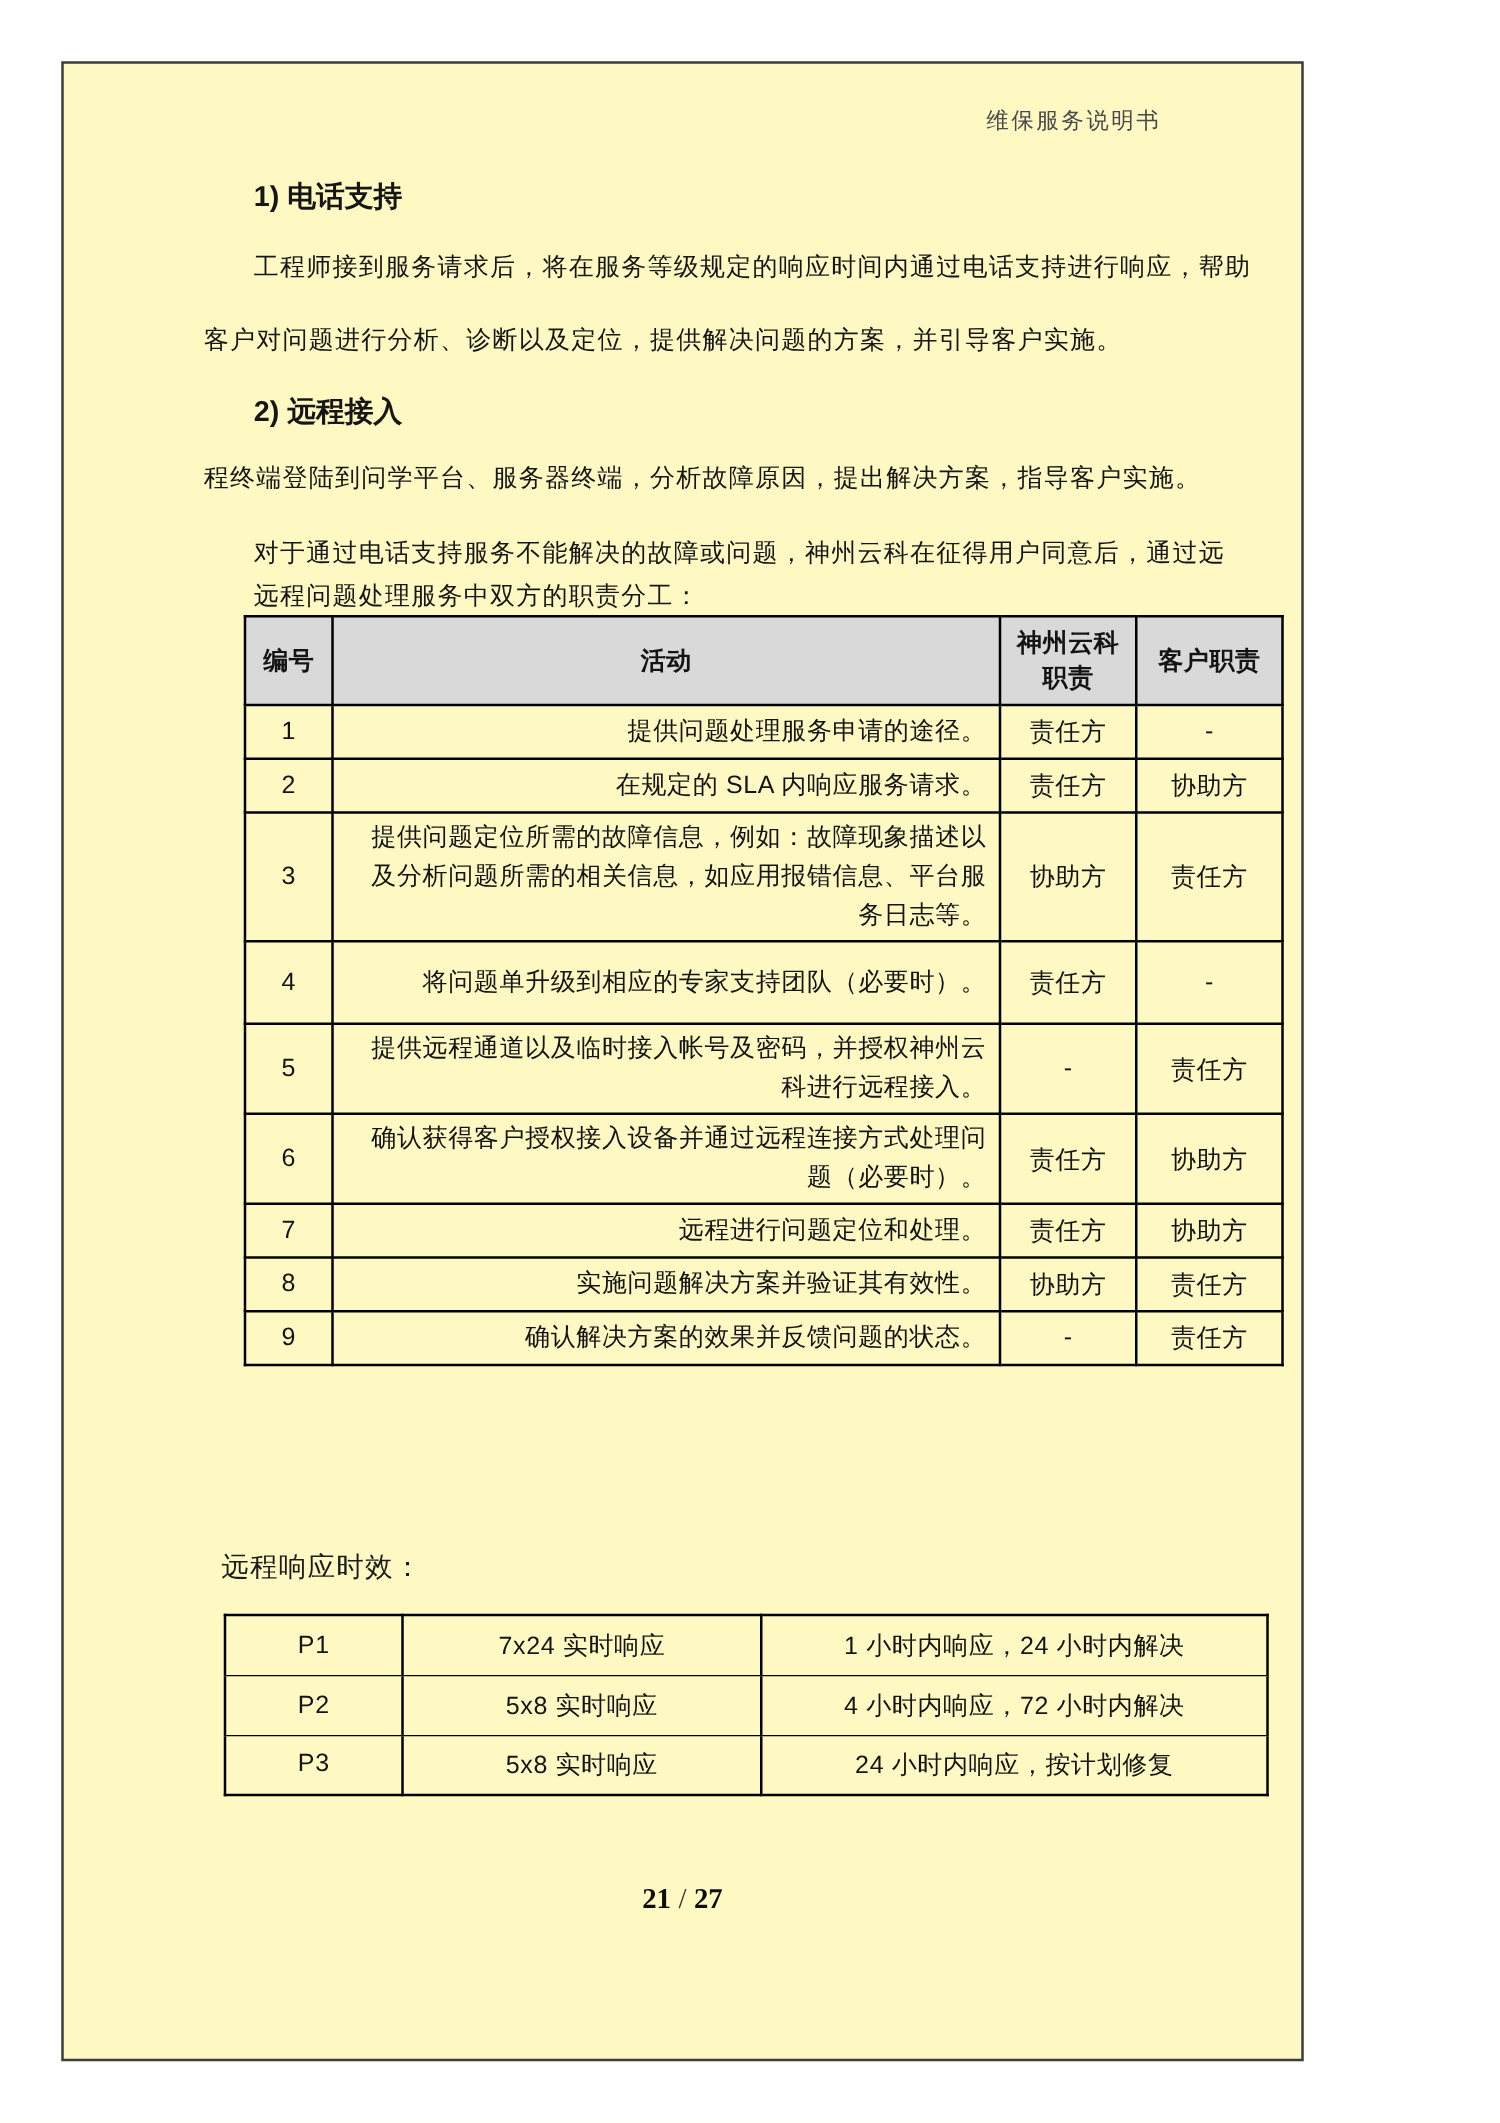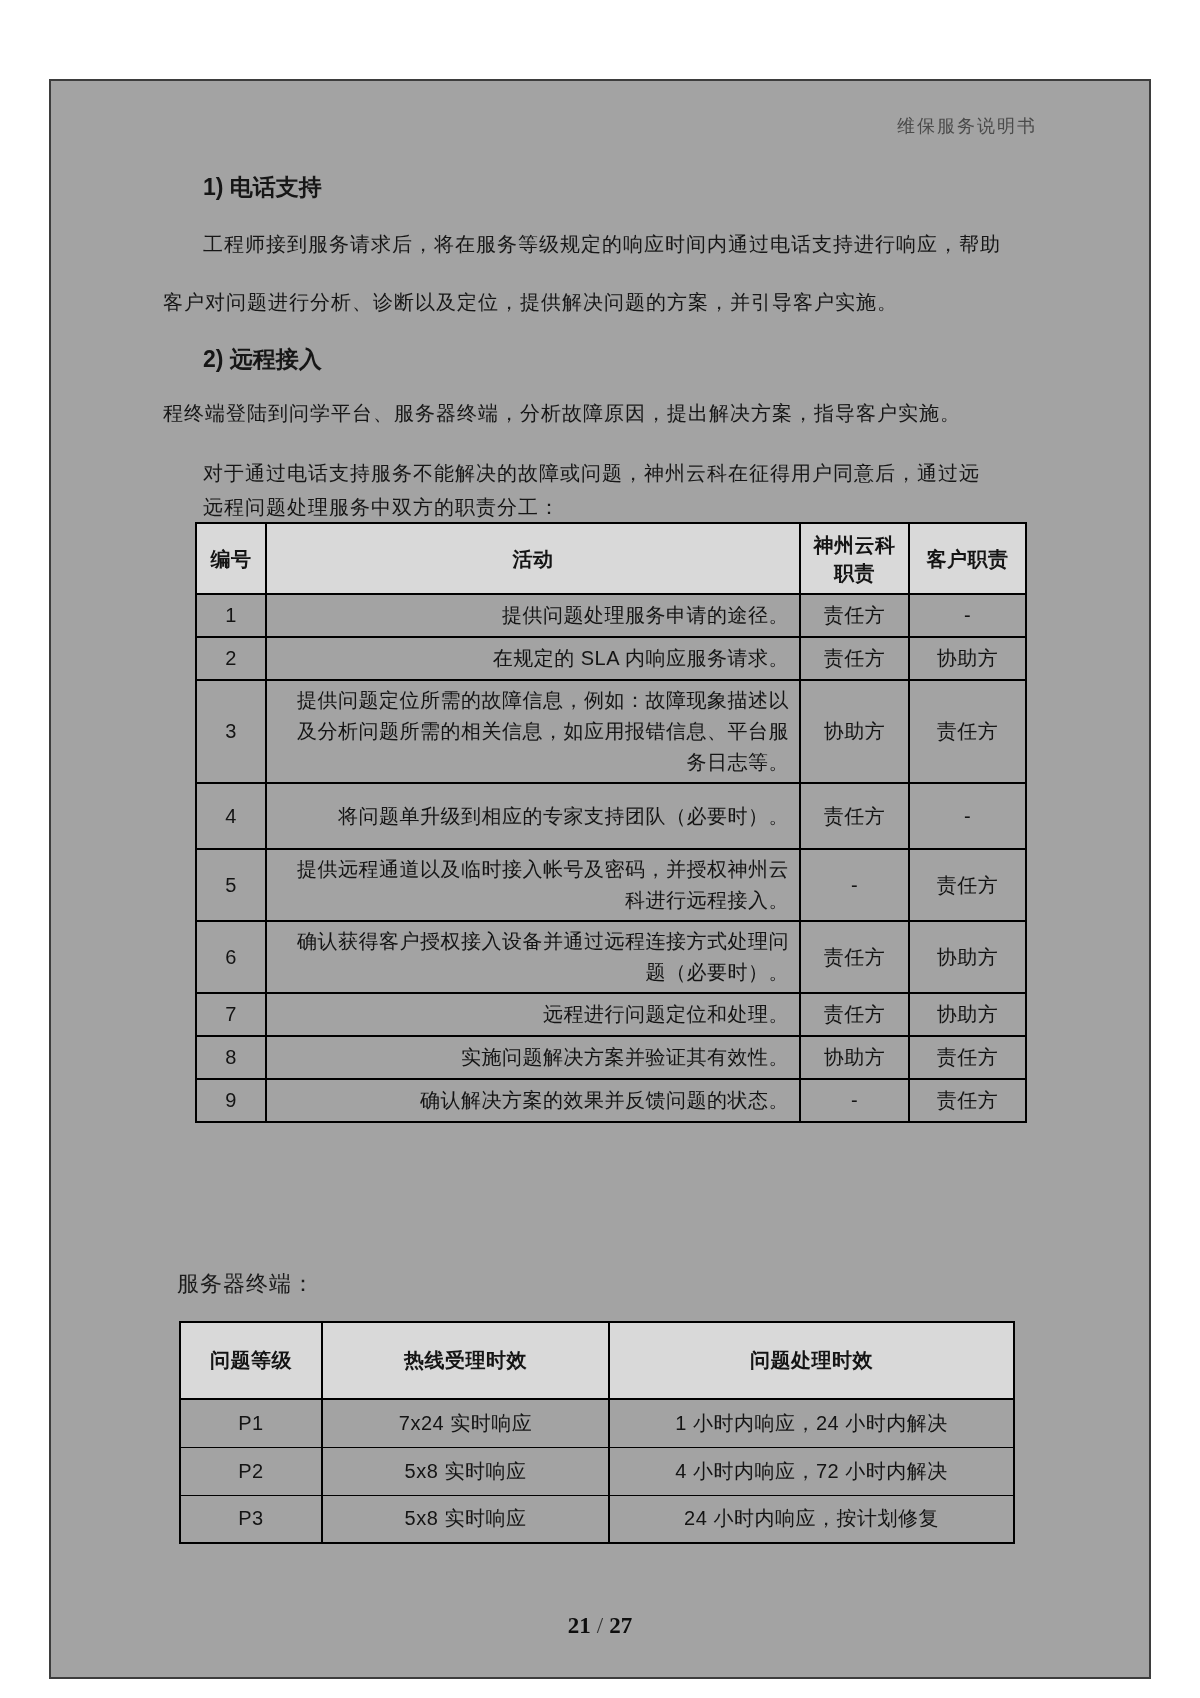--- a/index.html
+++ b/index.html
@@ -2,23 +2,23 @@
 <html><head>
 <meta charset="utf-8">
 <style>
   html,body{margin:0;padding:0;background:#ffffff;}
   body{
     width:1200px;height:1698px;position:relative;
     font-family:"Liberation Sans","DejaVu Sans",sans-serif;
     color:#111;
   }
   .page{
-    position:absolute;left:49px;top:49px;width:1102px;height:1600px;
+    position:absolute;left:49px;top:49px;width:994px;height:1600px;
     border:2px solid #3d3d3d;box-sizing:border-box;
-    padding:0 112px;background:#a3a3a3;overflow:hidden;margin-top:30px;
+    padding:0 112px;background:#fef9c3;overflow:hidden;
   }
   .doc-header{
     margin-top:34px;text-align:right;
     font-family:"Liberation Serif","DejaVu Serif",serif;
     font-size:18px;color:#4a4a4a;letter-spacing:2px;line-height:22px;
   }
   .sec-heading{
     margin:0;margin-top:36px;padding-left:40px;
     font-size:23px;font-weight:bold;line-height:28px;color:#161616;
     white-space:nowrap;
@@ -151,34 +151,29 @@
     </tr>
     <tr style="height:43px">
       <td class="c">9</td>
       <td class="activity">确认解决方案的效果并反馈问题的状态。</td>
       <td class="c">-</td>
       <td class="c">责任方</td>
     </tr>
   </tbody>
     </table>
 
-  <div class="sla-label">服务器终端：</div>
+  <div class="sla-label">远程响应时效：</div>
 
   <table class="sla-table">
     <colgroup>
       <col style="width:142px">
         <col style="width:287px">
         <col style="width:405px">
     </colgroup>
     <tbody>
-        <tr>
-      <th>问题等级</th>
-      <th>热线受理时效</th>
-      <th>问题处理时效</th>
-    </tr>
     <tr>
       <td>P1</td>
       <td>7x24 实时响应</td>
       <td>1 小时内响应，24 小时内解决</td>
     </tr>
     <tr>
       <td>P2</td>
       <td>5x8 实时响应</td>
       <td>4 小时内响应，72 小时内解决</td>
     </tr>

